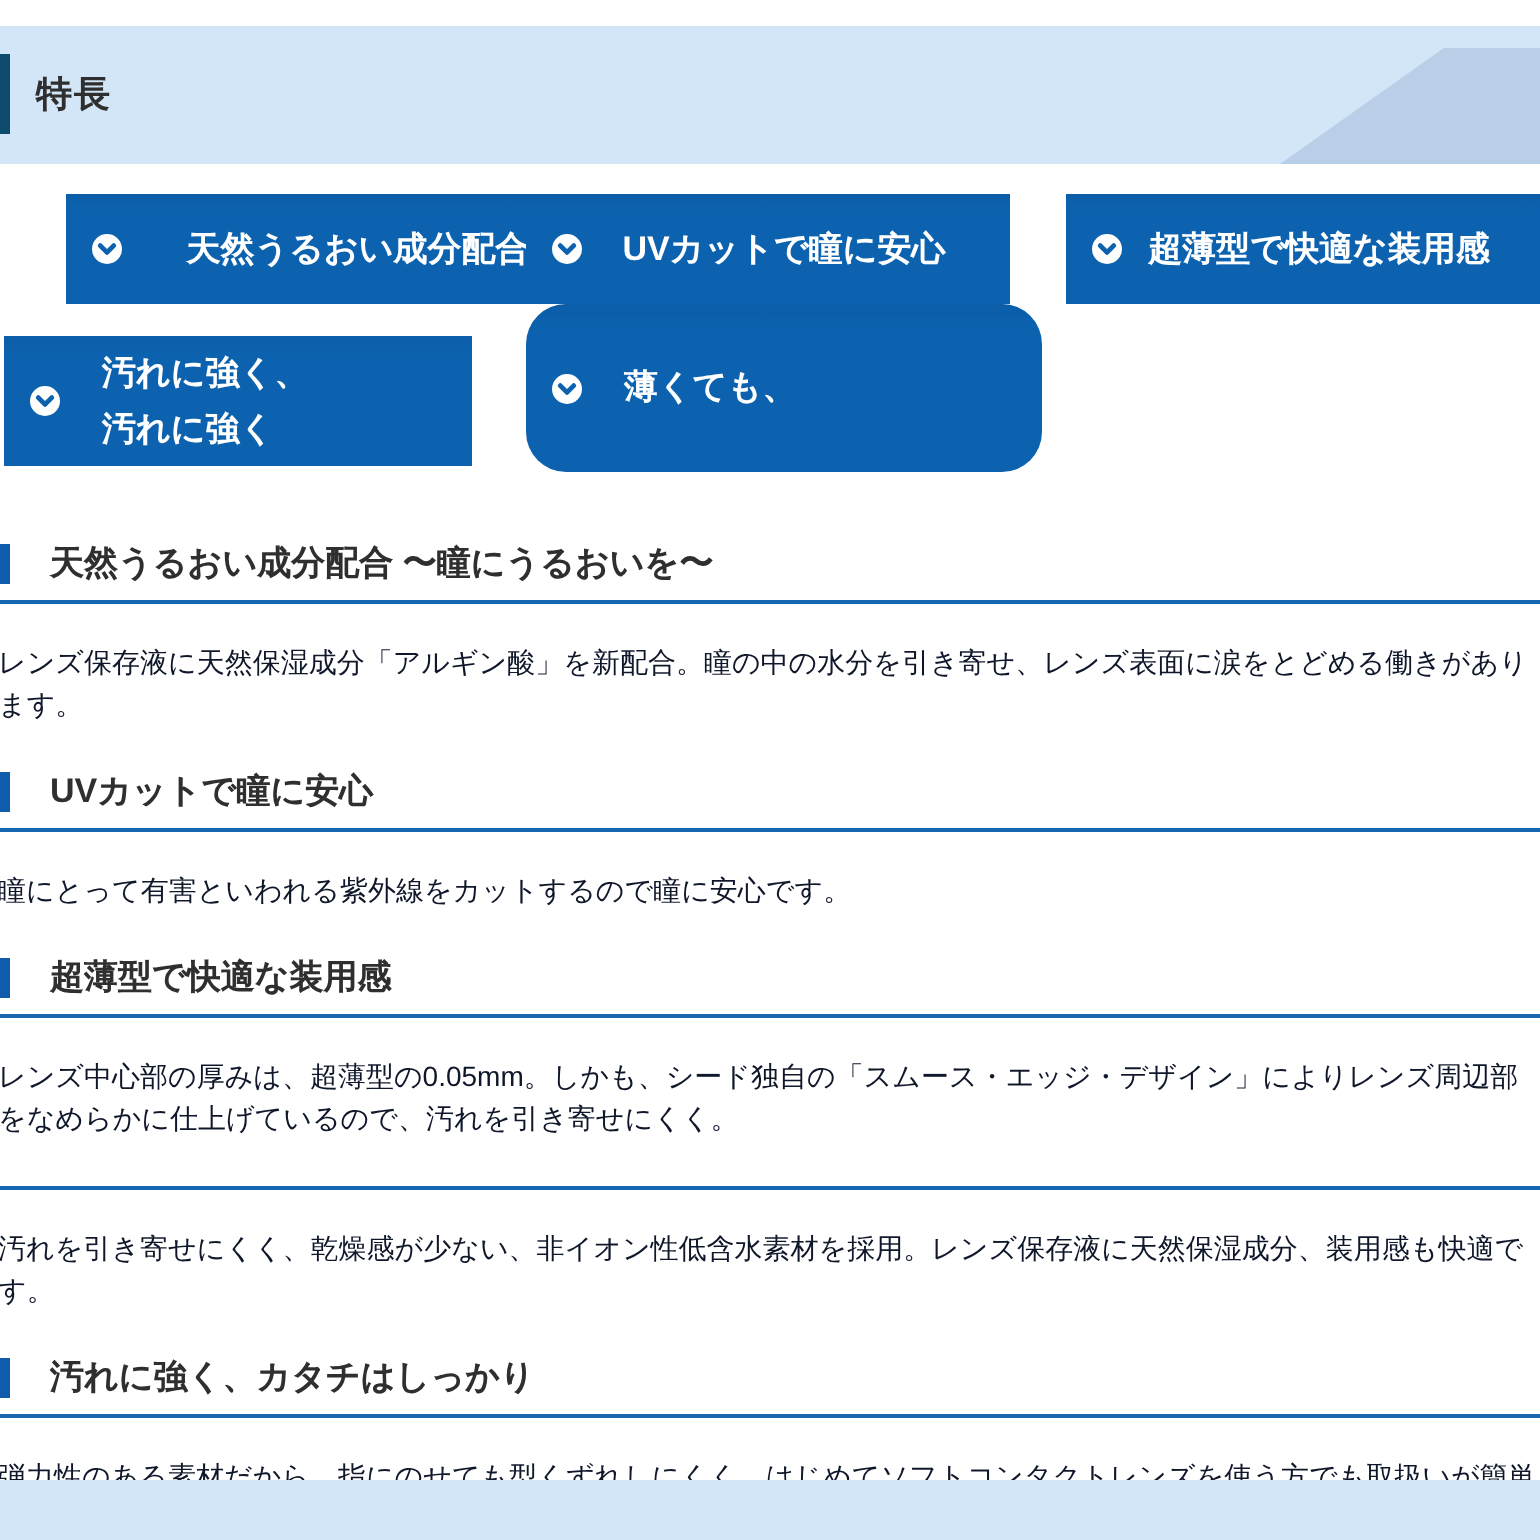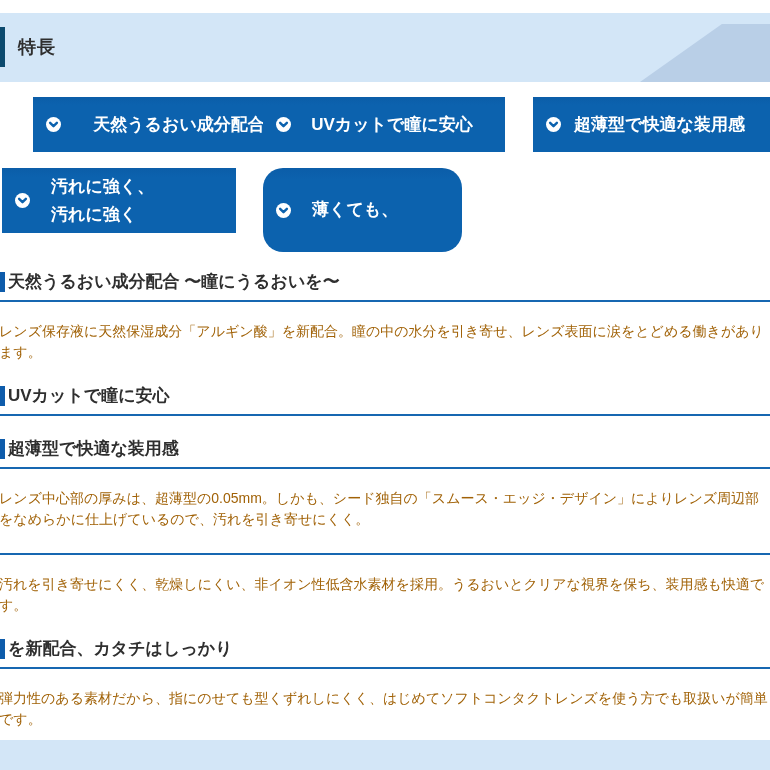--- a/index.html
+++ b/index.html
@@ -46,37 +46,37 @@
     white-space:nowrap;
   }
   .fbtn.two-line .fbtn-label {
     flex:0 0 auto; text-align:left; padding-right:0; margin-left:21px;
     line-height:28px;
   }
   .fbtn.b1 { left:2px;   top:97px;  width:276px; height:55px;margin-left:31px; }
   .fbtn.b2 { left:263px; top:97px;  width:242px; height:55px; }
   .fbtn.b3 { left:533px; top:97px;  width:237px; height:55px; }
   .fbtn.b4 { left:2px;   top:168px; width:234px; height:65px; }
-  .fbtn.b5 { left:263px; top:168px; width:199px; height:84px;border-radius:20px; }
+  .fbtn.b5 { left:263px; top:152px; width:258px; height:84px;border-radius:20px; }
 
   
   .sections { position:absolute; left:0; top:272px; width:770px; }
   .feature-section { margin-bottom:23px; }
   .section-heading {
     border-left:5px solid #0e5cab;
-    padding-left:3px;
+    padding-left:20px;
     font-size:17px; font-weight:bold; color:#2f2f2f;
     line-height:20px;
     margin-bottom:8px;
     white-space:nowrap;
   }
   .section-rule { height:2px; background:#1667b1; width:770px; }
   .section-body {
     margin-top:19px;
-    font-size:14px; color:#a16207; line-height:21px;
+    font-size:14px; color:#0f172a; line-height:21px;
     margin-left:-1px;
   }
 
   
   .bottom-band {
     position:absolute; left:0; top:740px; width:770px; height:30px;
     background:#d3e6f7;
   }
 </style>
 </head>
@@ -143,35 +143,36 @@
 
     <section class="feature-section">
       <h2 class="section-heading">天然うるおい成分配合 〜瞳にうるおいを〜</h2>
       <div class="section-rule"></div>
       <p class="section-body">レンズ保存液に天然保湿成分「アルギン酸」を新配合。瞳の中の水分を引き寄せ、レンズ表面に涙をとどめる働きがあります。</p>
     </section>
 
     <section class="feature-section">
       <h2 class="section-heading">UVカットで瞳に安心</h2>
       <div class="section-rule"></div>
+      <p class="section-body">瞳にとって有害といわれる紫外線をカットするので瞳に安心です。</p>
     </section>
 
     <section class="feature-section">
       <h2 class="section-heading">超薄型で快適な装用感</h2>
       <div class="section-rule"></div>
       <p class="section-body">レンズ中心部の厚みは、超薄型の0.05mm。しかも、シード独自の「スムース・エッジ・デザイン」によりレンズ周辺部をなめらかに仕上げているので、汚れを引き寄せにくく。</p>
     </section>
 
     <section class="feature-section">
       <div class="section-rule"></div>
-      <p class="section-body">汚れを引き寄せにくく、乾燥しにくい、非イオン性低含水素材を採用。うるおいとクリアな視界を保ち、装用感も快適です。</p>
+      <p class="section-body">汚れを引き寄せにくく、乾燥感が少ない、非イオン性低含水素材を採用。レンズ保存液に天然保湿成分、装用感も快適です。</p>
     </section>
 
     <section class="feature-section">
-      <h2 class="section-heading">を新配合、カタチはしっかり</h2>
+      <h2 class="section-heading">汚れに強く、カタチはしっかり</h2>
       <div class="section-rule"></div>
       <p class="section-body">弾力性のある素材だから、指にのせても型くずれしにくく、はじめてソフトコンタクトレンズを使う方でも取扱いが簡単です。</p>
     </section>
 
   </div>
 
   <div class="bottom-band"></div>
 
 </div>
 

